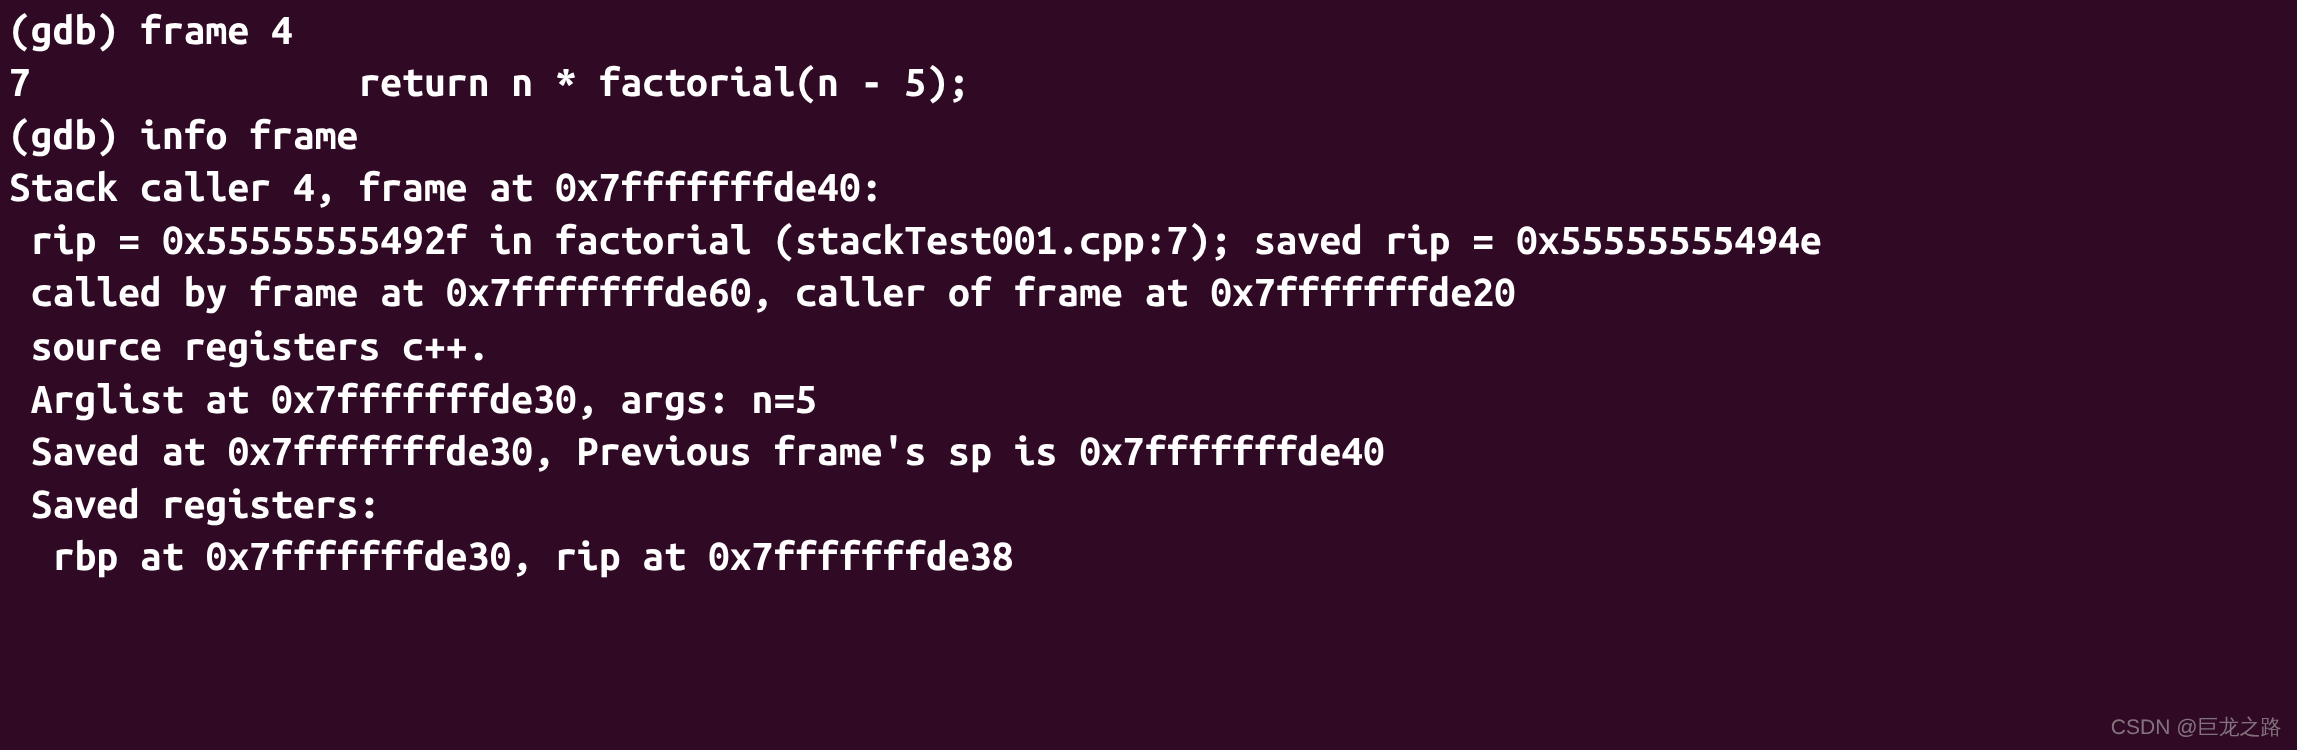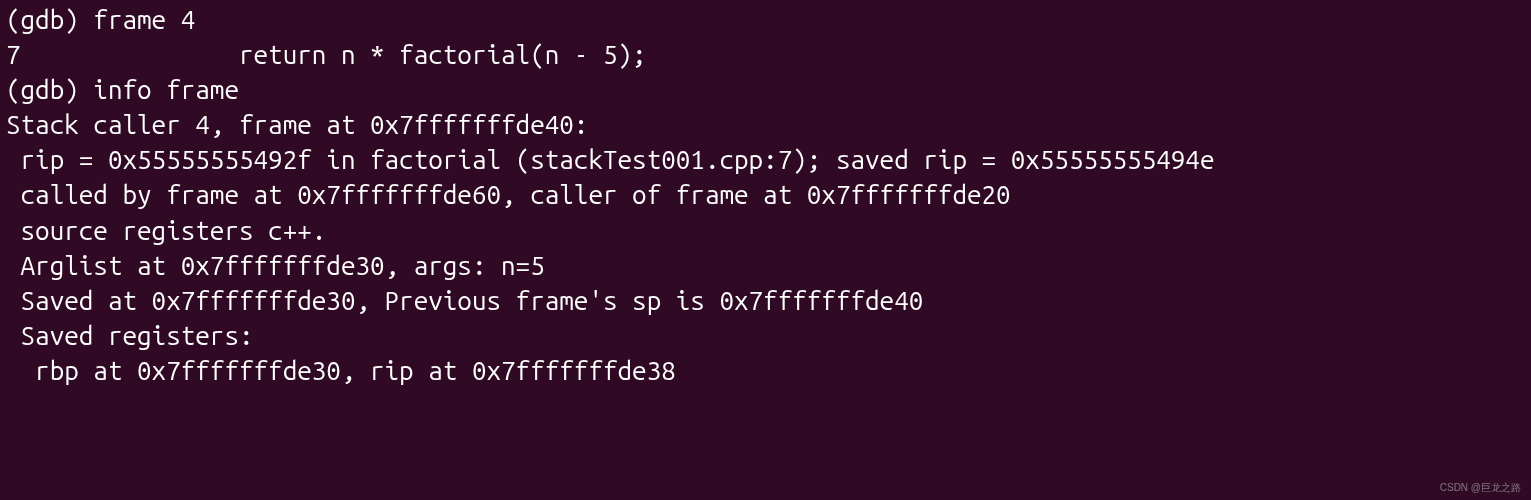--- a/index.html
+++ b/index.html
@@ -14,34 +14,35 @@
       font-size: 26px;
       line-height: 1.35;
       padding: 2px 6px;
       width: 1531px;
       height: 500px;
       overflow: hidden;
       position: relative;
     }
     .terminal-line {
       white-space: pre;
+      font-weight: bold;
     }
     .cursor {
       display: inline-block;
       width: 14px;
       height: 28px;
       background-color: #ffffff;
       vertical-align: text-bottom;
       margin-left: 2px;
     }
     .watermark {
       position: absolute;
       bottom: 6px;
       right: 10px;
-      font-size: 10px;
+      font-size: 14px;
       color: rgba(200, 200, 200, 0.55);
       font-family: Arial, sans-serif;
     }
   </style>
 </head>
 <body>
 
 <div>
   <div class="terminal-line">(gdb) frame 4</div>
   <div class="terminal-line">7               return n * factorial(n - 5);</div>

